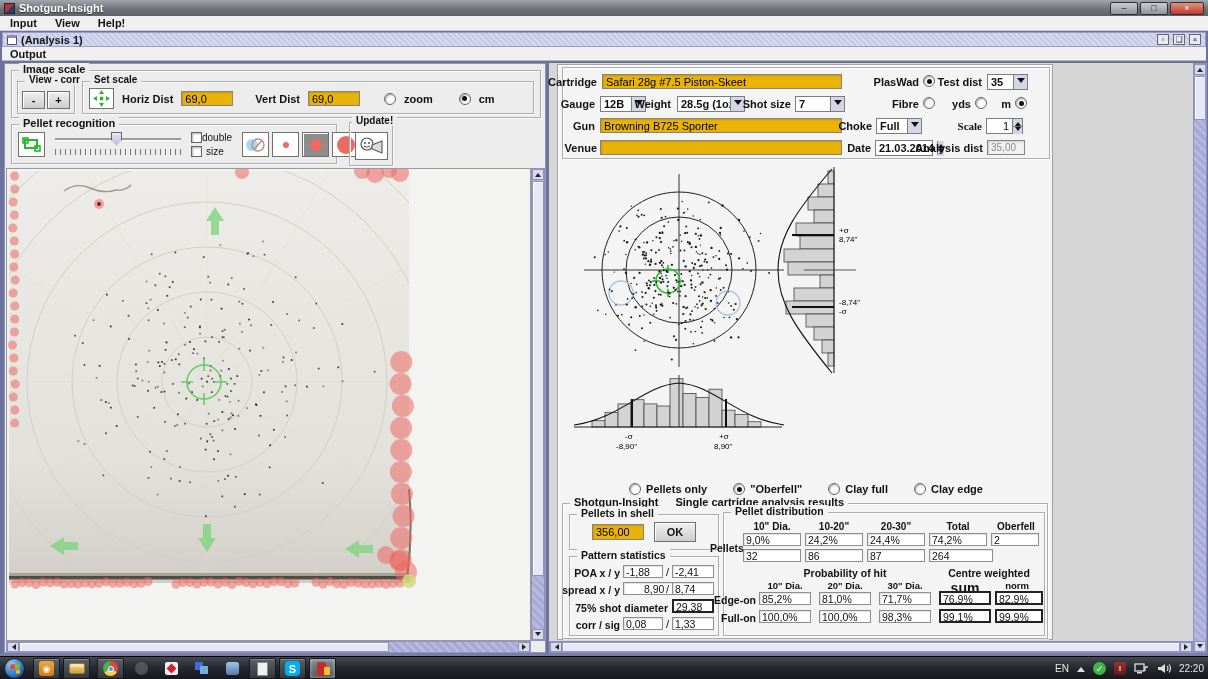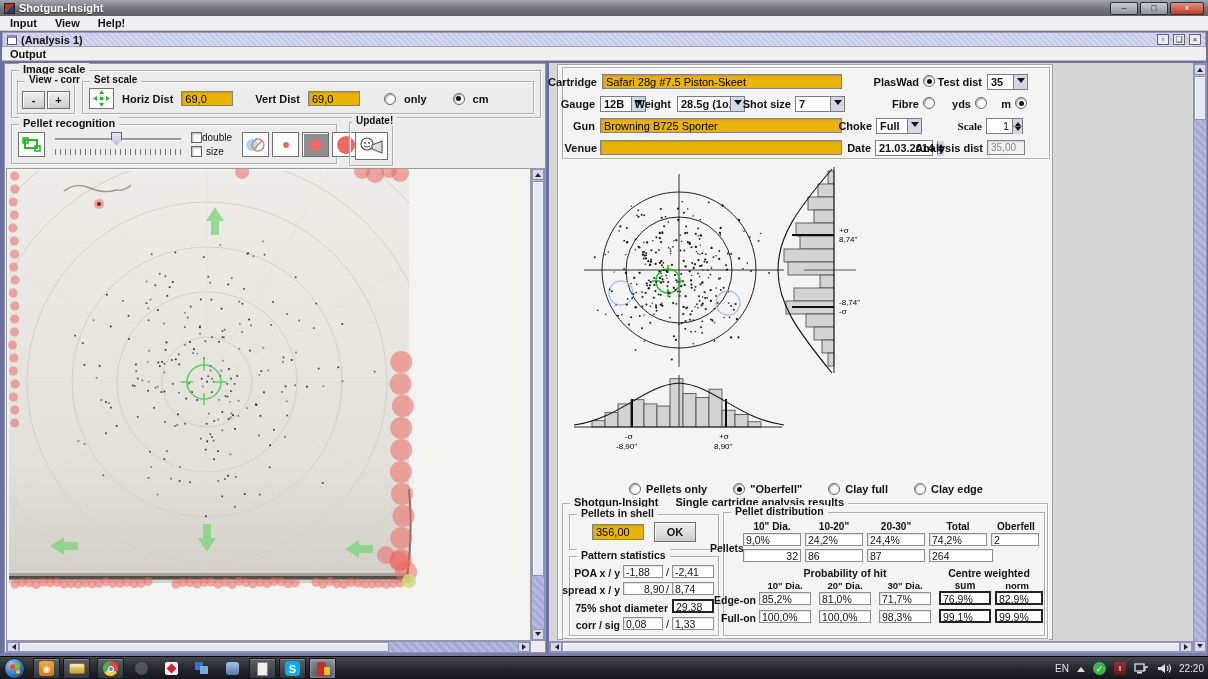--- a/index.html
+++ b/index.html
@@ -157,21 +157,21 @@
           <svg width="17" height="17" viewBox="0 0 17 17">
             <path d="M8.5,0 L11,4 H6 Z M8.5,17 L6,13 H11 Z M0,8.5 L4,6 V11 Z M17,8.5 L13,6 V11 Z" fill="#2db52d"></path>
             <rect x="6.8" y="6.8" width="3.4" height="3.4" fill="#2db52d"></rect>
           </svg>
         </div>
         <span class="rlbl">Horiz Dist</span>
         <input class="fld" style="position: static; width: 52px; height: 15px;" value="69,0">
         <span class="rlbl" style="margin-left:14px;">Vert Dist</span>
         <input class="fld" style="position: static; width: 52px; height: 15px;" value="69,0">
         <span class="radio" style="margin-left:16px;"></span>
-        <span class="rlbl">only</span>
+        <span class="rlbl">zoom</span>
         <span class="radio sel" style="margin-left:18px;"></span>
         <span class="rlbl">cm</span>
       </div>
     </div>
   </div>
 
   <div class="gb" style="left:6px;top:60px;width:326px;height:40px;">
     <div class="legend">Pellet recognition</div>
     <div class="flexrow" style="position:absolute;left:6px;top:6px;gap:10px;height:27px;">
       <div class="btn" style="width:27px;height:25px;background:#fff;">
@@ -1129,30 +1129,30 @@
         <div class="lbl" style="left:81px;top:8px;width:58px;text-align:center;font-size:10px;">10-20"</div>
         <div class="lbl" style="left:143px;top:8px;width:58px;text-align:center;font-size:10px;">20-30"</div>
         <div class="lbl" style="left:205px;top:8px;width:58px;text-align:center;font-size:10px;">Total</div>
         <div class="lbl" style="left:263px;top:8px;width:58px;text-align:center;font-size:10px;">Oberfell</div>
         <div class="lbl" style="left:-14px;top:29px;width:32px;font-size:10.5px;">Pellets</div>
         <div class="vbox" style="left:19px;top:20px;width:58px;">9,0%</div>
         <div class="vbox" style="left:81px;top:20px;width:58px;">24,2%</div>
         <div class="vbox" style="left:143px;top:20px;width:58px;">24,4%</div>
         <div class="vbox" style="left:205px;top:20px;width:58px;">74,2%</div>
         <div class="vbox" style="left:267px;top:20px;width:48px;">2</div>
-        <div class="vbox" style="left:19px;top:36px;width:58px;text-align:right;">32</div>
+        <div class="vbox" style="left:19px;top:36px;width:58px;">32</div>
         <div class="vbox" style="left:81px;top:36px;width:58px;">86</div>
         <div class="vbox" style="left:143px;top:36px;width:58px;">87</div>
         <div class="vbox" style="left:205px;top:36px;width:64px;">264</div>
         <div class="lbl" style="left:35px;top:54px;width:172px;text-align:center;font-size:10.5px;">Probability of hit</div>
         <div class="lbl" style="left:211px;top:54px;width:108px;text-align:center;font-size:10.5px;">Centre weighted</div>
         <div class="lbl" style="left:35px;top:67px;width:52px;text-align:center;font-size:9.5px;">10" Dia.</div>
         <div class="lbl" style="left:95px;top:67px;width:52px;text-align:center;font-size:9.5px;">20" Dia.</div>
         <div class="lbl" style="left:155px;top:67px;width:52px;text-align:center;font-size:9.5px;">30" Dia.</div>
-        <div class="lbl" style="left:215px;top:67px;width:52px;text-align:center;font-size:10px;">sum</div>
+        <div class="lbl" style="left:215px;top:67px;width:52px;text-align:center;font-size:14px;">sum</div>
         <div class="lbl" style="left:267px;top:67px;width:52px;text-align:center;font-size:9.5px;">norm</div>
         <div class="lbl" style="left:-28px;top:81px;width:60px;font-size:10.5px;">Edge-on</div>
         <div class="vbox" style="left:35px;top:79px;width:52px;">85,2%</div>
         <div class="vbox" style="left:95px;top:79px;width:52px;">81,0%</div>
         <div class="vbox" style="left:155px;top:79px;width:52px;">71,7%</div>
         <div class="vbox strong" style="left:215px;top:78px;width:52px;">76,9%</div>
         <div class="vbox strong" style="left:271px;top:78px;width:48px;">82,9%</div>
         <div class="lbl" style="left:-28px;top:99px;width:60px;font-size:10.5px;">Full-on</div>
         <div class="vbox" style="left:35px;top:97px;width:52px;">100,0%</div>
         <div class="vbox" style="left:95px;top:97px;width:52px;">100,0%</div>

